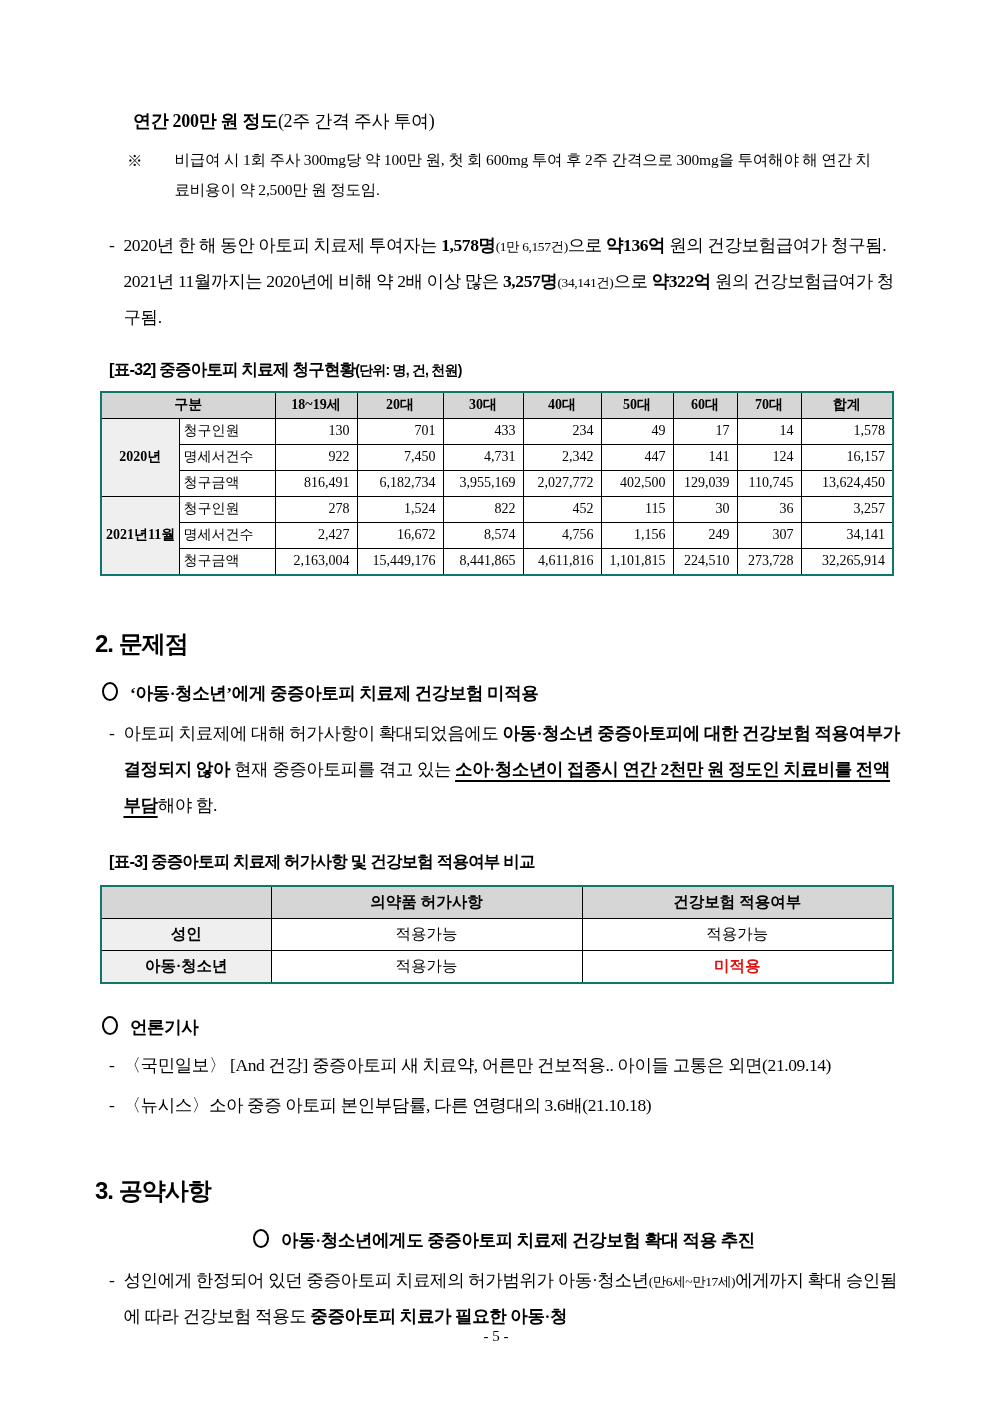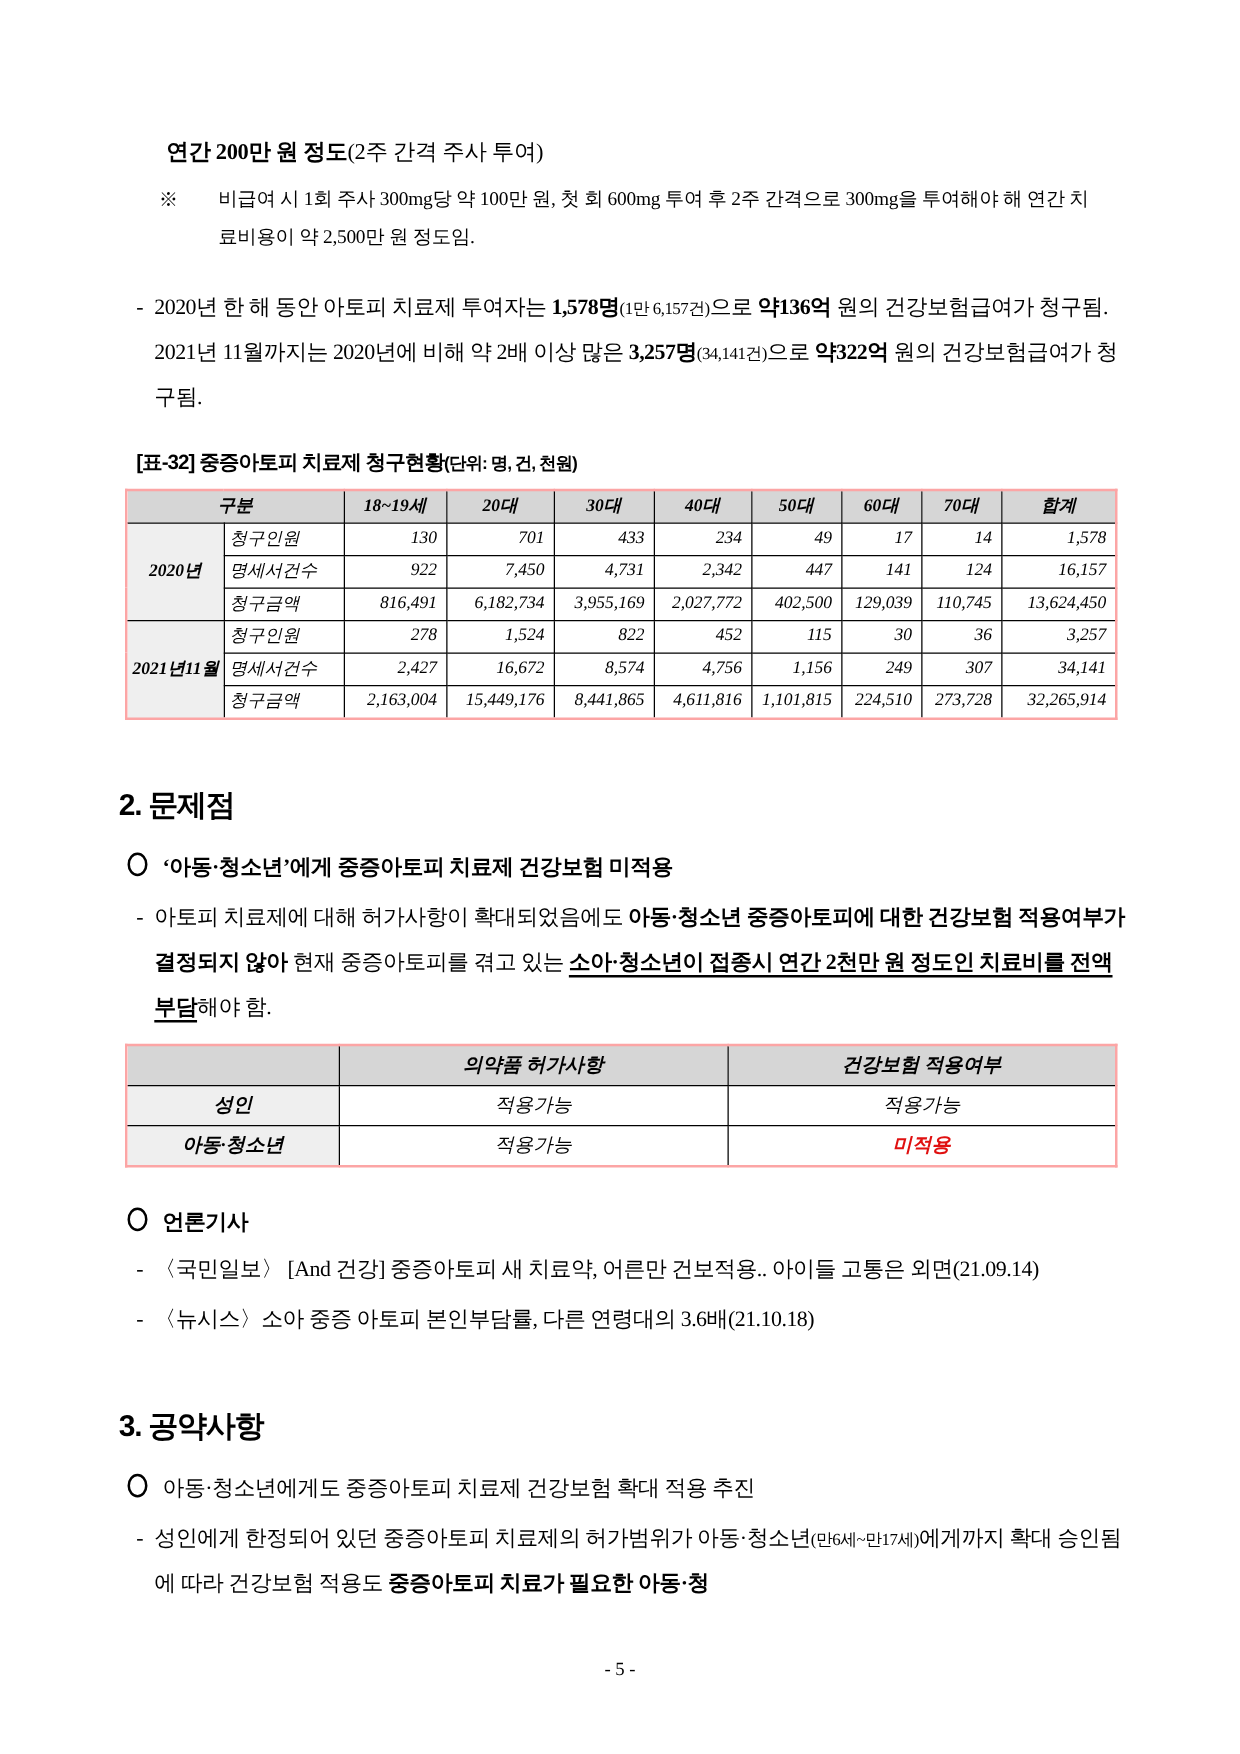--- a/index.html
+++ b/index.html
@@ -33,21 +33,21 @@
 
   
   .tbl-title {
     margin:24px 0 0 14px;
     font-family:"Liberation Sans","DejaVu Sans",sans-serif;
     font-weight:bold; font-size:16.5px; letter-spacing:-0.8px;
   }
   .tbl-title .unit { font-size:14px; }
 
   
-  table { border-collapse:collapse; table-layout:fixed; margin:10px 0 0 5px; width:792px; border:2px solid #fca5a5;font-style:italic; }
+  table { border-collapse:collapse; table-layout:fixed; margin:10px 0 0 5px; width:792px; border:2px solid #0f766e; }
   th, td { border:1px solid #000; padding:1px 4px; overflow:hidden; white-space:nowrap; }
   .t32 { font-size:14px; }
   .t32 th { background:var(--hdr-bg,#d6d6d6); font-weight:bold; height:23px; text-align:center; }
   .t32 td { height:23px; }
   .t32 td.year { background:var(--cell-bg,#efefef); text-align:center; font-weight:bold; }
   .t32 td.rlabel { text-align:left; }
   .t32 td.num { text-align:right; padding-right:7px; }
 
   .t3 { font-size:15.5px; margin-top:12px; }
   .t3 th { height:29px; text-align:center; }
@@ -63,21 +63,21 @@
   }
 
   
   .bullet-line { display:flex; gap:12px; align-items:baseline; margin:20px 0 0 7px; font-size:17.5px; font-weight:bold; letter-spacing:-0.4px; }
   .circle {
     flex:0 0 auto; display:inline-block;
     width:12px; height:15px;
     border:2.4px solid #000; border-radius:50%;
     transform:translateY(2px);
   }
-  .bullet-line.normalweight { font-weight:normal; }
+  .bullet-line.normalweight { font-weight:bold;justify-content:center; }
 
   .subp { margin-top:10px; }
 
   .press-item { margin-top:8px; }
 
   .footer {
     position:absolute; left:0; bottom:58px; width:100%;
     text-align:center; font-size:15px; font-family:"Liberation Serif",serif;
   }
 </style>
@@ -211,20 +211,21 @@
     <span>‘아동·청소년’에게 중증아토피 치료제 건강보험 미적용</span>
   </div>
 
   <div class="dashp subp">
     <span class="marker">-</span>
     <span class="txt">
       <span>아토피 치료제에 대해 허가사항이 확대되었음에도 </span><span class="b">아동·청소년 중증아토피에 대한 건강보험 적용여부가 결정되지 않아</span><span> 현재 중증아토피를 겪고 있는 </span><span class="b u">소아·청소년이 접종시 연간 2천만 원 정도인 치료비를 전액 부담</span><span>해야 함.</span>
     </span>
   </div>
 
+  <div class="tbl-title" style="margin-top:28px;">[표-3] 중증아토피 치료제 허가사항 및 건강보험 적용여부 비교</div>
 
   <table class="t3">
     <colgroup>
       <col style="width:170px">
         <col style="width:311px">
         <col style="width:311px">
     </colgroup>
     <thead>
       <tr>
           <th></th>

